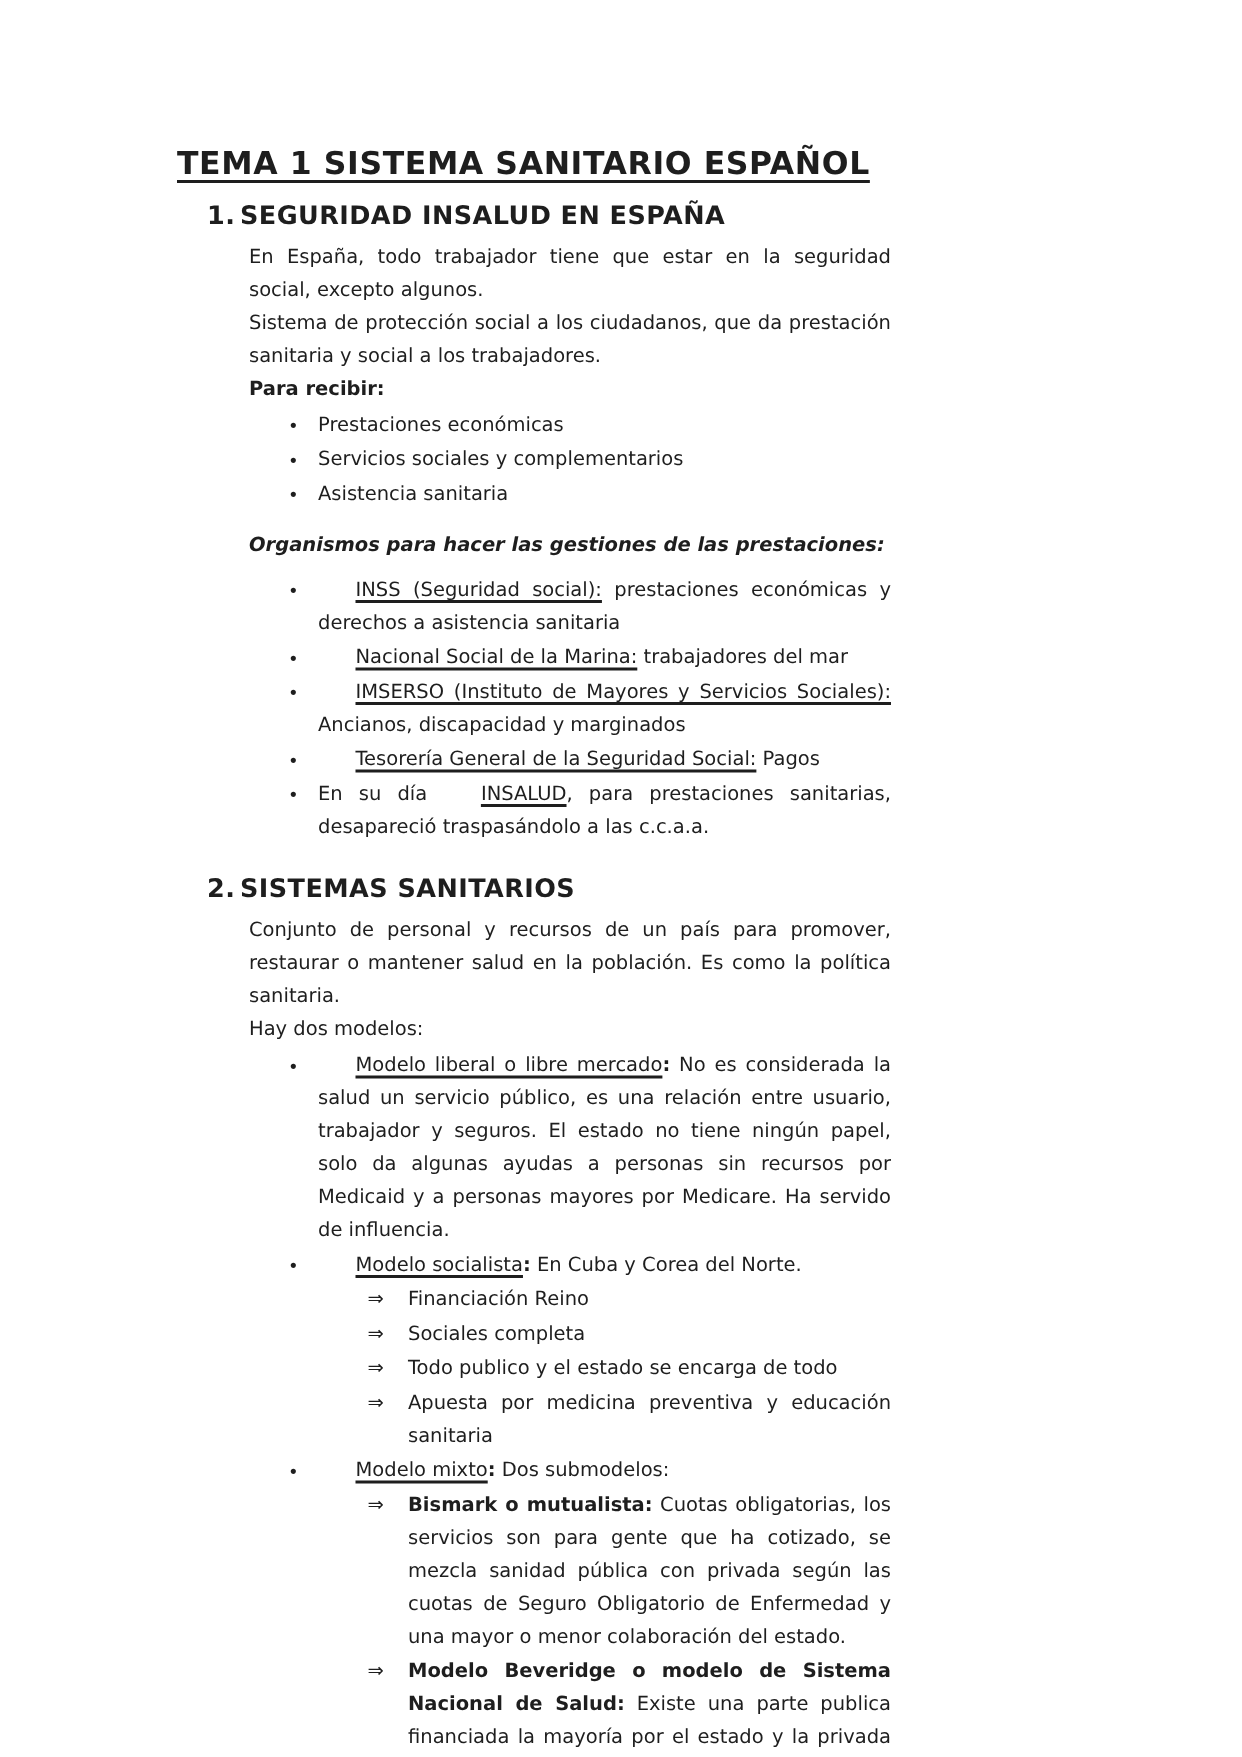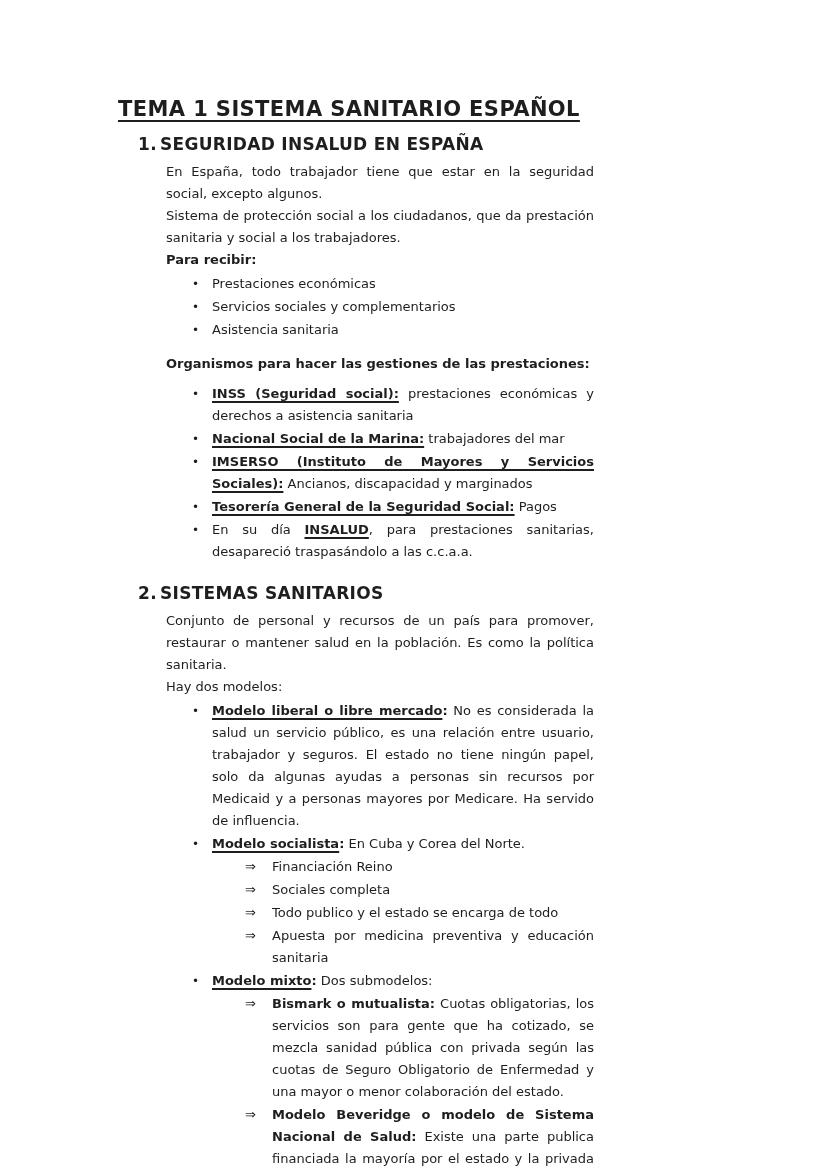--- a/index.html
+++ b/index.html
@@ -35,39 +35,40 @@
   .section-heading.gap-top { margin-top: 20px; }
   .content {
     margin-left: 48px;
     font-size: 13px;
     line-height: 22px;
   }
   .content p { margin: 0; text-align: justify; }
   .bold-line { font-weight: bold; }
   .italic-note { font-style: italic; margin-top: 13px !important; }
   .mt-sm { margin-top: 8px !important; }
-  .mt-md { margin-top: 12px !important; }
+  .mt-md { margin-top: 12px !important; font-style: italic; }
   .list { margin: 2px 0 0 0; }
   .li, .li-sub { display: flex; margin: 1px 0; }
   .li .marker {
     flex: 0 0 20px;
     margin-left: 26px;
     font-size: 12px;
   }
   .li-sub .marker {
     flex: 0 0 27px;
     margin-left: 79px;
     font-size: 13px;
   }
   .li .txt, .li-sub .txt { flex: 1; text-align: justify; }
   .lead-u {
-    font-weight: bold;
+    font-weight: normal;
     text-decoration: underline;
     text-decoration-thickness: 1.5px;
     text-underline-offset: 3px;
+    margin-left: 25px;
   }
   .lead-b { font-weight: bold; }
   .sep { font-weight: bold; }
 </style>
 </head>
 <body>
 
 <div class="page">
 
   <h1 class="doc-title">TEMA 1 SISTEMA SANITARIO ESPAÑOL</h1>

